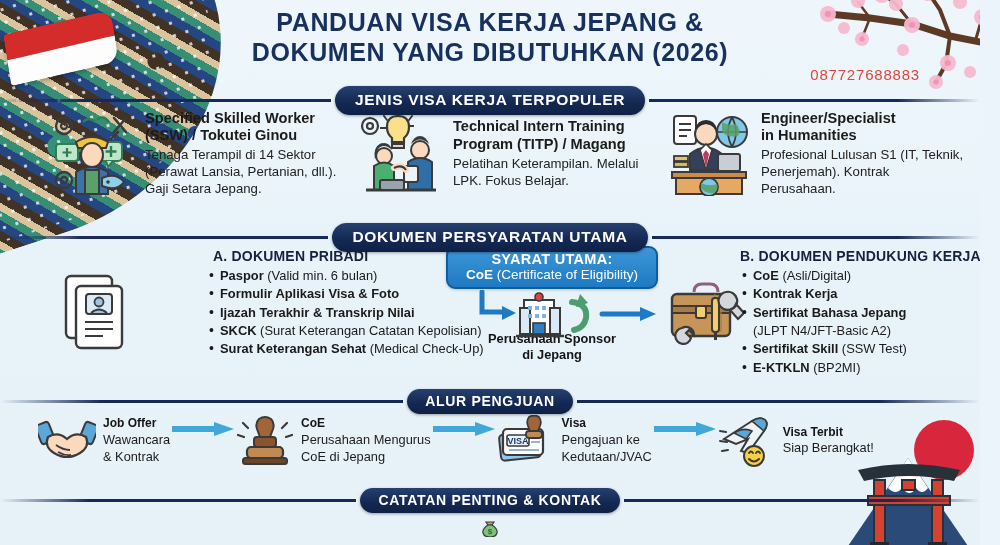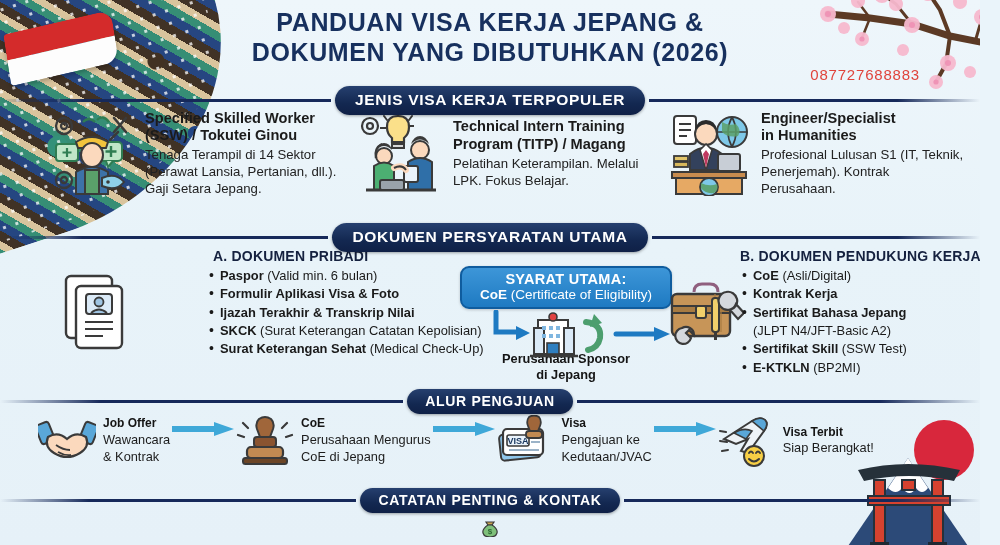--- a/index.html
+++ b/index.html
@@ -91,21 +91,21 @@
   .col-a { position: absolute; left: 119px; top: 0; width: 330px; margin-left: 48px; }
   .col-head { font-size: 14px; font-weight: bold; color: #15213f; margin-bottom: 3px; letter-spacing: .2px; }
   .col-a .col-head { margin-left: 6px; }
   ul.doclist { list-style: none; }
   ul.doclist li { font-size: 12.9px; line-height: 1.42; color: #1a1a1a; padding-left: 13px; position: relative; }
   ul.doclist li::before { content: "\2022"; position: absolute; left: 2px; top: -1px; font-size: 14px; }
   ul.doclist li.sub::before { content: ""; }
   ul.doclist b { font-weight: bold; }
   .docicon-left { position: absolute; left: 22px; top: 22px; width: 74px; height: 86px; }
 
-  .coe-box { position: absolute; left: 420px; top: -2px; width: 212px; margin-top: 20px; }
+  .coe-box { position: absolute; left: 406px; top: -2px; width: 212px; }
   .coe-badge {
     background: linear-gradient(180deg,#3d96d8 0%, #1e7ac2 100%);
     border: 2px solid #0f5c9e; border-radius: 9px;
     color: #fff; text-align: center; padding: 3px 6px 5px;
     box-shadow: 0 1px 3px rgba(0,0,0,.2);
   }
   .coe-badge .l1 { font-size: 14.5px; font-weight: bold; letter-spacing: .3px; }
   .coe-badge .l2 { font-size: 13.5px; }
   .coe-badge .l2 b { font-weight: bold; }
   .sponsor { text-align: center; margin-top: 42px; font-size: 12.8px; font-weight: bold; color: #141414; line-height: 1.25; }

